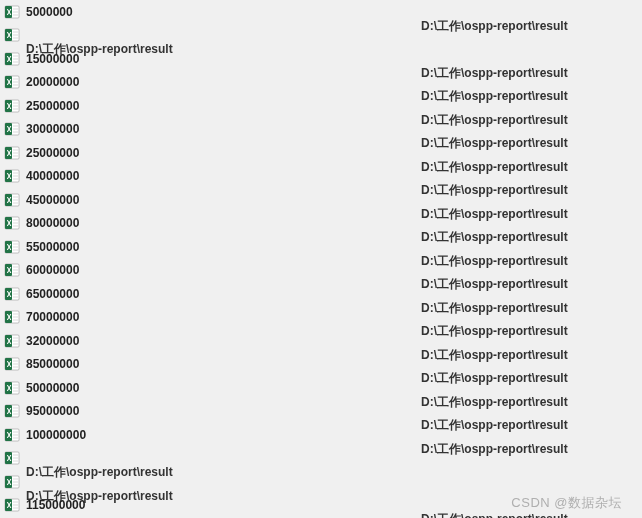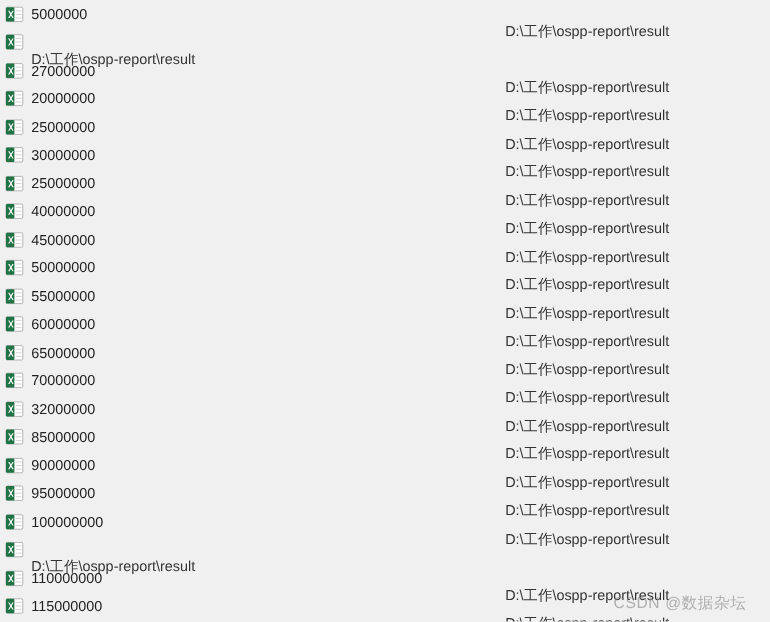--- a/index.html
+++ b/index.html
@@ -19,20 +19,21 @@
     }
     .file-list {
       width: 100%;
     }
     .file-row {
       display: flex;
       align-items: center;
       height: 23.5px;
       padding-left: 4px;
       cursor: pointer;
+      font-weight: bold;
     }
     .file-icon {
       width: 16px;
       height: 16px;
       margin-right: 6px;
       flex-shrink: 0;
       position: relative;
     }
     .file-icon svg {
       width: 16px;
@@ -93,21 +94,21 @@
     <div class="file-row">
       <span class="file-icon">
 <svg viewBox="0 0 16 16" xmlns="http://www.w3.org/2000/svg">
   <rect x="1" y="2" width="14" height="12" rx="1" fill="#ffffff" stroke="#888" stroke-width="0.5"></rect>
   <rect x="1" y="2" width="7" height="12" rx="1" fill="#217346"></rect>
   <path d="M2.8 5 L4.5 8 L2.8 11 L3.9 11 L5.1 8.9 L6.3 11 L7.4 11 L5.7 8 L7.4 5 L6.3 5 L5.1 7.1 L3.9 5 Z" fill="#ffffff"></path>
   <line x1="9" y1="5" x2="14" y2="5" stroke="#ccc" stroke-width="0.7"></line>
   <line x1="9" y1="8" x2="14" y2="8" stroke="#ccc" stroke-width="0.7"></line>
   <line x1="9" y1="11" x2="14" y2="11" stroke="#ccc" stroke-width="0.7"></line>
 </svg></span>
-      <span class="file-name">27000000</span>
+      <span class="file-name">15000000</span>
       <span class="file-path">D:\工作\ospp-report\result</span>
     </div>
     <div class="file-row">
       <span class="file-icon">
 <svg viewBox="0 0 16 16" xmlns="http://www.w3.org/2000/svg">
   <rect x="1" y="2" width="14" height="12" rx="1" fill="#ffffff" stroke="#888" stroke-width="0.5"></rect>
   <rect x="1" y="2" width="7" height="12" rx="1" fill="#217346"></rect>
   <path d="M2.8 5 L4.5 8 L2.8 11 L3.9 11 L5.1 8.9 L6.3 11 L7.4 11 L5.7 8 L7.4 5 L6.3 5 L5.1 7.1 L3.9 5 Z" fill="#ffffff"></path>
   <line x1="9" y1="5" x2="14" y2="5" stroke="#ccc" stroke-width="0.7"></line>
   <line x1="9" y1="8" x2="14" y2="8" stroke="#ccc" stroke-width="0.7"></line>
@@ -184,124 +185,124 @@
     <div class="file-row">
       <span class="file-icon">
 <svg viewBox="0 0 16 16" xmlns="http://www.w3.org/2000/svg">
   <rect x="1" y="2" width="14" height="12" rx="1" fill="#ffffff" stroke="#888" stroke-width="0.5"></rect>
   <rect x="1" y="2" width="7" height="12" rx="1" fill="#217346"></rect>
   <path d="M2.8 5 L4.5 8 L2.8 11 L3.9 11 L5.1 8.9 L6.3 11 L7.4 11 L5.7 8 L7.4 5 L6.3 5 L5.1 7.1 L3.9 5 Z" fill="#ffffff"></path>
   <line x1="9" y1="5" x2="14" y2="5" stroke="#ccc" stroke-width="0.7"></line>
   <line x1="9" y1="8" x2="14" y2="8" stroke="#ccc" stroke-width="0.7"></line>
   <line x1="9" y1="11" x2="14" y2="11" stroke="#ccc" stroke-width="0.7"></line>
 </svg></span>
+      <span class="file-name">80000000</span>
+      <span class="file-path">D:\工作\ospp-report\result</span>
+    </div>
+    <div class="file-row">
+      <span class="file-icon">
+<svg viewBox="0 0 16 16" xmlns="http://www.w3.org/2000/svg">
+  <rect x="1" y="2" width="14" height="12" rx="1" fill="#ffffff" stroke="#888" stroke-width="0.5"></rect>
+  <rect x="1" y="2" width="7" height="12" rx="1" fill="#217346"></rect>
+  <path d="M2.8 5 L4.5 8 L2.8 11 L3.9 11 L5.1 8.9 L6.3 11 L7.4 11 L5.7 8 L7.4 5 L6.3 5 L5.1 7.1 L3.9 5 Z" fill="#ffffff"></path>
+  <line x1="9" y1="5" x2="14" y2="5" stroke="#ccc" stroke-width="0.7"></line>
+  <line x1="9" y1="8" x2="14" y2="8" stroke="#ccc" stroke-width="0.7"></line>
+  <line x1="9" y1="11" x2="14" y2="11" stroke="#ccc" stroke-width="0.7"></line>
+</svg></span>
+      <span class="file-name">55000000</span>
+      <span class="file-path">D:\工作\ospp-report\result</span>
+    </div>
+    <div class="file-row">
+      <span class="file-icon">
+<svg viewBox="0 0 16 16" xmlns="http://www.w3.org/2000/svg">
+  <rect x="1" y="2" width="14" height="12" rx="1" fill="#ffffff" stroke="#888" stroke-width="0.5"></rect>
+  <rect x="1" y="2" width="7" height="12" rx="1" fill="#217346"></rect>
+  <path d="M2.8 5 L4.5 8 L2.8 11 L3.9 11 L5.1 8.9 L6.3 11 L7.4 11 L5.7 8 L7.4 5 L6.3 5 L5.1 7.1 L3.9 5 Z" fill="#ffffff"></path>
+  <line x1="9" y1="5" x2="14" y2="5" stroke="#ccc" stroke-width="0.7"></line>
+  <line x1="9" y1="8" x2="14" y2="8" stroke="#ccc" stroke-width="0.7"></line>
+  <line x1="9" y1="11" x2="14" y2="11" stroke="#ccc" stroke-width="0.7"></line>
+</svg></span>
+      <span class="file-name">60000000</span>
+      <span class="file-path">D:\工作\ospp-report\result</span>
+    </div>
+    <div class="file-row">
+      <span class="file-icon">
+<svg viewBox="0 0 16 16" xmlns="http://www.w3.org/2000/svg">
+  <rect x="1" y="2" width="14" height="12" rx="1" fill="#ffffff" stroke="#888" stroke-width="0.5"></rect>
+  <rect x="1" y="2" width="7" height="12" rx="1" fill="#217346"></rect>
+  <path d="M2.8 5 L4.5 8 L2.8 11 L3.9 11 L5.1 8.9 L6.3 11 L7.4 11 L5.7 8 L7.4 5 L6.3 5 L5.1 7.1 L3.9 5 Z" fill="#ffffff"></path>
+  <line x1="9" y1="5" x2="14" y2="5" stroke="#ccc" stroke-width="0.7"></line>
+  <line x1="9" y1="8" x2="14" y2="8" stroke="#ccc" stroke-width="0.7"></line>
+  <line x1="9" y1="11" x2="14" y2="11" stroke="#ccc" stroke-width="0.7"></line>
+</svg></span>
+      <span class="file-name">65000000</span>
+      <span class="file-path">D:\工作\ospp-report\result</span>
+    </div>
+    <div class="file-row">
+      <span class="file-icon">
+<svg viewBox="0 0 16 16" xmlns="http://www.w3.org/2000/svg">
+  <rect x="1" y="2" width="14" height="12" rx="1" fill="#ffffff" stroke="#888" stroke-width="0.5"></rect>
+  <rect x="1" y="2" width="7" height="12" rx="1" fill="#217346"></rect>
+  <path d="M2.8 5 L4.5 8 L2.8 11 L3.9 11 L5.1 8.9 L6.3 11 L7.4 11 L5.7 8 L7.4 5 L6.3 5 L5.1 7.1 L3.9 5 Z" fill="#ffffff"></path>
+  <line x1="9" y1="5" x2="14" y2="5" stroke="#ccc" stroke-width="0.7"></line>
+  <line x1="9" y1="8" x2="14" y2="8" stroke="#ccc" stroke-width="0.7"></line>
+  <line x1="9" y1="11" x2="14" y2="11" stroke="#ccc" stroke-width="0.7"></line>
+</svg></span>
+      <span class="file-name">70000000</span>
+      <span class="file-path">D:\工作\ospp-report\result</span>
+    </div>
+    <div class="file-row">
+      <span class="file-icon">
+<svg viewBox="0 0 16 16" xmlns="http://www.w3.org/2000/svg">
+  <rect x="1" y="2" width="14" height="12" rx="1" fill="#ffffff" stroke="#888" stroke-width="0.5"></rect>
+  <rect x="1" y="2" width="7" height="12" rx="1" fill="#217346"></rect>
+  <path d="M2.8 5 L4.5 8 L2.8 11 L3.9 11 L5.1 8.9 L6.3 11 L7.4 11 L5.7 8 L7.4 5 L6.3 5 L5.1 7.1 L3.9 5 Z" fill="#ffffff"></path>
+  <line x1="9" y1="5" x2="14" y2="5" stroke="#ccc" stroke-width="0.7"></line>
+  <line x1="9" y1="8" x2="14" y2="8" stroke="#ccc" stroke-width="0.7"></line>
+  <line x1="9" y1="11" x2="14" y2="11" stroke="#ccc" stroke-width="0.7"></line>
+</svg></span>
+      <span class="file-name">32000000</span>
+      <span class="file-path">D:\工作\ospp-report\result</span>
+    </div>
+    <div class="file-row">
+      <span class="file-icon">
+<svg viewBox="0 0 16 16" xmlns="http://www.w3.org/2000/svg">
+  <rect x="1" y="2" width="14" height="12" rx="1" fill="#ffffff" stroke="#888" stroke-width="0.5"></rect>
+  <rect x="1" y="2" width="7" height="12" rx="1" fill="#217346"></rect>
+  <path d="M2.8 5 L4.5 8 L2.8 11 L3.9 11 L5.1 8.9 L6.3 11 L7.4 11 L5.7 8 L7.4 5 L6.3 5 L5.1 7.1 L3.9 5 Z" fill="#ffffff"></path>
+  <line x1="9" y1="5" x2="14" y2="5" stroke="#ccc" stroke-width="0.7"></line>
+  <line x1="9" y1="8" x2="14" y2="8" stroke="#ccc" stroke-width="0.7"></line>
+  <line x1="9" y1="11" x2="14" y2="11" stroke="#ccc" stroke-width="0.7"></line>
+</svg></span>
+      <span class="file-name">85000000</span>
+      <span class="file-path">D:\工作\ospp-report\result</span>
+    </div>
+    <div class="file-row">
+      <span class="file-icon">
+<svg viewBox="0 0 16 16" xmlns="http://www.w3.org/2000/svg">
+  <rect x="1" y="2" width="14" height="12" rx="1" fill="#ffffff" stroke="#888" stroke-width="0.5"></rect>
+  <rect x="1" y="2" width="7" height="12" rx="1" fill="#217346"></rect>
+  <path d="M2.8 5 L4.5 8 L2.8 11 L3.9 11 L5.1 8.9 L6.3 11 L7.4 11 L5.7 8 L7.4 5 L6.3 5 L5.1 7.1 L3.9 5 Z" fill="#ffffff"></path>
+  <line x1="9" y1="5" x2="14" y2="5" stroke="#ccc" stroke-width="0.7"></line>
+  <line x1="9" y1="8" x2="14" y2="8" stroke="#ccc" stroke-width="0.7"></line>
+  <line x1="9" y1="11" x2="14" y2="11" stroke="#ccc" stroke-width="0.7"></line>
+</svg></span>
       <span class="file-name">50000000</span>
       <span class="file-path">D:\工作\ospp-report\result</span>
     </div>
     <div class="file-row">
       <span class="file-icon">
 <svg viewBox="0 0 16 16" xmlns="http://www.w3.org/2000/svg">
   <rect x="1" y="2" width="14" height="12" rx="1" fill="#ffffff" stroke="#888" stroke-width="0.5"></rect>
   <rect x="1" y="2" width="7" height="12" rx="1" fill="#217346"></rect>
   <path d="M2.8 5 L4.5 8 L2.8 11 L3.9 11 L5.1 8.9 L6.3 11 L7.4 11 L5.7 8 L7.4 5 L6.3 5 L5.1 7.1 L3.9 5 Z" fill="#ffffff"></path>
   <line x1="9" y1="5" x2="14" y2="5" stroke="#ccc" stroke-width="0.7"></line>
   <line x1="9" y1="8" x2="14" y2="8" stroke="#ccc" stroke-width="0.7"></line>
   <line x1="9" y1="11" x2="14" y2="11" stroke="#ccc" stroke-width="0.7"></line>
 </svg></span>
-      <span class="file-name">55000000</span>
-      <span class="file-path">D:\工作\ospp-report\result</span>
-    </div>
-    <div class="file-row">
-      <span class="file-icon">
-<svg viewBox="0 0 16 16" xmlns="http://www.w3.org/2000/svg">
-  <rect x="1" y="2" width="14" height="12" rx="1" fill="#ffffff" stroke="#888" stroke-width="0.5"></rect>
-  <rect x="1" y="2" width="7" height="12" rx="1" fill="#217346"></rect>
-  <path d="M2.8 5 L4.5 8 L2.8 11 L3.9 11 L5.1 8.9 L6.3 11 L7.4 11 L5.7 8 L7.4 5 L6.3 5 L5.1 7.1 L3.9 5 Z" fill="#ffffff"></path>
-  <line x1="9" y1="5" x2="14" y2="5" stroke="#ccc" stroke-width="0.7"></line>
-  <line x1="9" y1="8" x2="14" y2="8" stroke="#ccc" stroke-width="0.7"></line>
-  <line x1="9" y1="11" x2="14" y2="11" stroke="#ccc" stroke-width="0.7"></line>
-</svg></span>
-      <span class="file-name">60000000</span>
-      <span class="file-path">D:\工作\ospp-report\result</span>
-    </div>
-    <div class="file-row">
-      <span class="file-icon">
-<svg viewBox="0 0 16 16" xmlns="http://www.w3.org/2000/svg">
-  <rect x="1" y="2" width="14" height="12" rx="1" fill="#ffffff" stroke="#888" stroke-width="0.5"></rect>
-  <rect x="1" y="2" width="7" height="12" rx="1" fill="#217346"></rect>
-  <path d="M2.8 5 L4.5 8 L2.8 11 L3.9 11 L5.1 8.9 L6.3 11 L7.4 11 L5.7 8 L7.4 5 L6.3 5 L5.1 7.1 L3.9 5 Z" fill="#ffffff"></path>
-  <line x1="9" y1="5" x2="14" y2="5" stroke="#ccc" stroke-width="0.7"></line>
-  <line x1="9" y1="8" x2="14" y2="8" stroke="#ccc" stroke-width="0.7"></line>
-  <line x1="9" y1="11" x2="14" y2="11" stroke="#ccc" stroke-width="0.7"></line>
-</svg></span>
-      <span class="file-name">65000000</span>
-      <span class="file-path">D:\工作\ospp-report\result</span>
-    </div>
-    <div class="file-row">
-      <span class="file-icon">
-<svg viewBox="0 0 16 16" xmlns="http://www.w3.org/2000/svg">
-  <rect x="1" y="2" width="14" height="12" rx="1" fill="#ffffff" stroke="#888" stroke-width="0.5"></rect>
-  <rect x="1" y="2" width="7" height="12" rx="1" fill="#217346"></rect>
-  <path d="M2.8 5 L4.5 8 L2.8 11 L3.9 11 L5.1 8.9 L6.3 11 L7.4 11 L5.7 8 L7.4 5 L6.3 5 L5.1 7.1 L3.9 5 Z" fill="#ffffff"></path>
-  <line x1="9" y1="5" x2="14" y2="5" stroke="#ccc" stroke-width="0.7"></line>
-  <line x1="9" y1="8" x2="14" y2="8" stroke="#ccc" stroke-width="0.7"></line>
-  <line x1="9" y1="11" x2="14" y2="11" stroke="#ccc" stroke-width="0.7"></line>
-</svg></span>
-      <span class="file-name">70000000</span>
-      <span class="file-path">D:\工作\ospp-report\result</span>
-    </div>
-    <div class="file-row">
-      <span class="file-icon">
-<svg viewBox="0 0 16 16" xmlns="http://www.w3.org/2000/svg">
-  <rect x="1" y="2" width="14" height="12" rx="1" fill="#ffffff" stroke="#888" stroke-width="0.5"></rect>
-  <rect x="1" y="2" width="7" height="12" rx="1" fill="#217346"></rect>
-  <path d="M2.8 5 L4.5 8 L2.8 11 L3.9 11 L5.1 8.9 L6.3 11 L7.4 11 L5.7 8 L7.4 5 L6.3 5 L5.1 7.1 L3.9 5 Z" fill="#ffffff"></path>
-  <line x1="9" y1="5" x2="14" y2="5" stroke="#ccc" stroke-width="0.7"></line>
-  <line x1="9" y1="8" x2="14" y2="8" stroke="#ccc" stroke-width="0.7"></line>
-  <line x1="9" y1="11" x2="14" y2="11" stroke="#ccc" stroke-width="0.7"></line>
-</svg></span>
-      <span class="file-name">32000000</span>
-      <span class="file-path">D:\工作\ospp-report\result</span>
-    </div>
-    <div class="file-row">
-      <span class="file-icon">
-<svg viewBox="0 0 16 16" xmlns="http://www.w3.org/2000/svg">
-  <rect x="1" y="2" width="14" height="12" rx="1" fill="#ffffff" stroke="#888" stroke-width="0.5"></rect>
-  <rect x="1" y="2" width="7" height="12" rx="1" fill="#217346"></rect>
-  <path d="M2.8 5 L4.5 8 L2.8 11 L3.9 11 L5.1 8.9 L6.3 11 L7.4 11 L5.7 8 L7.4 5 L6.3 5 L5.1 7.1 L3.9 5 Z" fill="#ffffff"></path>
-  <line x1="9" y1="5" x2="14" y2="5" stroke="#ccc" stroke-width="0.7"></line>
-  <line x1="9" y1="8" x2="14" y2="8" stroke="#ccc" stroke-width="0.7"></line>
-  <line x1="9" y1="11" x2="14" y2="11" stroke="#ccc" stroke-width="0.7"></line>
-</svg></span>
-      <span class="file-name">85000000</span>
-      <span class="file-path">D:\工作\ospp-report\result</span>
-    </div>
-    <div class="file-row">
-      <span class="file-icon">
-<svg viewBox="0 0 16 16" xmlns="http://www.w3.org/2000/svg">
-  <rect x="1" y="2" width="14" height="12" rx="1" fill="#ffffff" stroke="#888" stroke-width="0.5"></rect>
-  <rect x="1" y="2" width="7" height="12" rx="1" fill="#217346"></rect>
-  <path d="M2.8 5 L4.5 8 L2.8 11 L3.9 11 L5.1 8.9 L6.3 11 L7.4 11 L5.7 8 L7.4 5 L6.3 5 L5.1 7.1 L3.9 5 Z" fill="#ffffff"></path>
-  <line x1="9" y1="5" x2="14" y2="5" stroke="#ccc" stroke-width="0.7"></line>
-  <line x1="9" y1="8" x2="14" y2="8" stroke="#ccc" stroke-width="0.7"></line>
-  <line x1="9" y1="11" x2="14" y2="11" stroke="#ccc" stroke-width="0.7"></line>
-</svg></span>
-      <span class="file-name">90000000</span>
-      <span class="file-path">D:\工作\ospp-report\result</span>
-    </div>
-    <div class="file-row">
-      <span class="file-icon">
-<svg viewBox="0 0 16 16" xmlns="http://www.w3.org/2000/svg">
-  <rect x="1" y="2" width="14" height="12" rx="1" fill="#ffffff" stroke="#888" stroke-width="0.5"></rect>
-  <rect x="1" y="2" width="7" height="12" rx="1" fill="#217346"></rect>
-  <path d="M2.8 5 L4.5 8 L2.8 11 L3.9 11 L5.1 8.9 L6.3 11 L7.4 11 L5.7 8 L7.4 5 L6.3 5 L5.1 7.1 L3.9 5 Z" fill="#ffffff"></path>
-  <line x1="9" y1="5" x2="14" y2="5" stroke="#ccc" stroke-width="0.7"></line>
-  <line x1="9" y1="8" x2="14" y2="8" stroke="#ccc" stroke-width="0.7"></line>
-  <line x1="9" y1="11" x2="14" y2="11" stroke="#ccc" stroke-width="0.7"></line>
-</svg></span>
       <span class="file-name">95000000</span>
       <span class="file-path">D:\工作\ospp-report\result</span>
     </div>
     <div class="file-row">
       <span class="file-icon">
 <svg viewBox="0 0 16 16" xmlns="http://www.w3.org/2000/svg">
   <rect x="1" y="2" width="14" height="12" rx="1" fill="#ffffff" stroke="#888" stroke-width="0.5"></rect>
   <rect x="1" y="2" width="7" height="12" rx="1" fill="#217346"></rect>
   <path d="M2.8 5 L4.5 8 L2.8 11 L3.9 11 L5.1 8.9 L6.3 11 L7.4 11 L5.7 8 L7.4 5 L6.3 5 L5.1 7.1 L3.9 5 Z" fill="#ffffff"></path>
   <line x1="9" y1="5" x2="14" y2="5" stroke="#ccc" stroke-width="0.7"></line>
@@ -326,21 +327,20 @@
     <div class="file-row">
       <span class="file-icon">
 <svg viewBox="0 0 16 16" xmlns="http://www.w3.org/2000/svg">
   <rect x="1" y="2" width="14" height="12" rx="1" fill="#ffffff" stroke="#888" stroke-width="0.5"></rect>
   <rect x="1" y="2" width="7" height="12" rx="1" fill="#217346"></rect>
   <path d="M2.8 5 L4.5 8 L2.8 11 L3.9 11 L5.1 8.9 L6.3 11 L7.4 11 L5.7 8 L7.4 5 L6.3 5 L5.1 7.1 L3.9 5 Z" fill="#ffffff"></path>
   <line x1="9" y1="5" x2="14" y2="5" stroke="#ccc" stroke-width="0.7"></line>
   <line x1="9" y1="8" x2="14" y2="8" stroke="#ccc" stroke-width="0.7"></line>
   <line x1="9" y1="11" x2="14" y2="11" stroke="#ccc" stroke-width="0.7"></line>
 </svg></span>
-      <span class="file-name">110000000</span>
       <span class="file-path">D:\工作\ospp-report\result</span>
     </div>
     <div class="file-row">
       <span class="file-icon">
 <svg viewBox="0 0 16 16" xmlns="http://www.w3.org/2000/svg">
   <rect x="1" y="2" width="14" height="12" rx="1" fill="#ffffff" stroke="#888" stroke-width="0.5"></rect>
   <rect x="1" y="2" width="7" height="12" rx="1" fill="#217346"></rect>
   <path d="M2.8 5 L4.5 8 L2.8 11 L3.9 11 L5.1 8.9 L6.3 11 L7.4 11 L5.7 8 L7.4 5 L6.3 5 L5.1 7.1 L3.9 5 Z" fill="#ffffff"></path>
   <line x1="9" y1="5" x2="14" y2="5" stroke="#ccc" stroke-width="0.7"></line>
   <line x1="9" y1="8" x2="14" y2="8" stroke="#ccc" stroke-width="0.7"></line>

